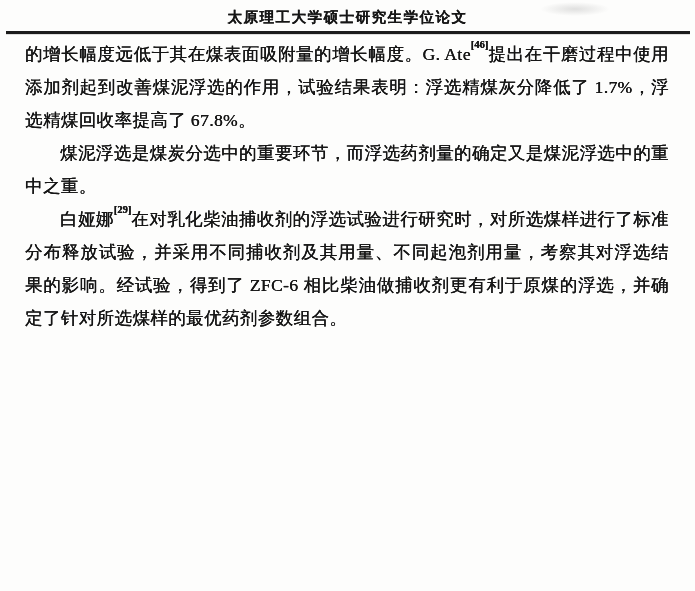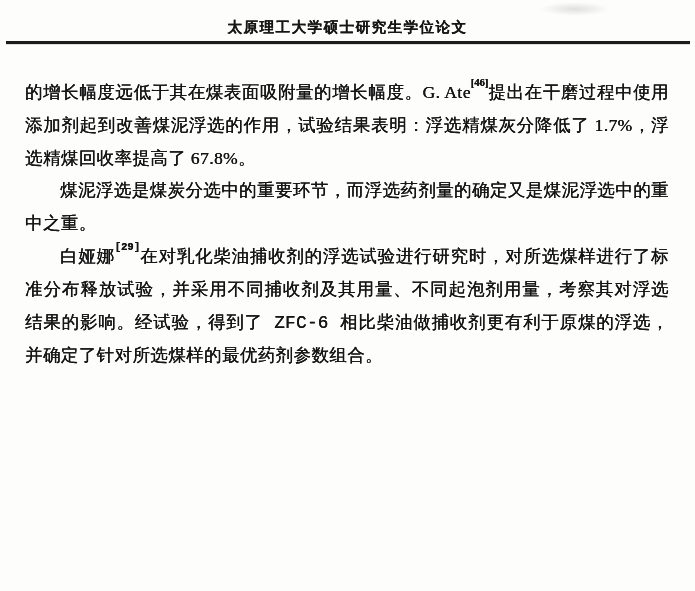--- a/index.html
+++ b/index.html
@@ -19,47 +19,47 @@
   }
   
   .scan-smudge {
     position: absolute;
     top: 2px; left: 540px;
     width: 70px; height: 14px;
     background: radial-gradient(ellipse at center, rgba(90,90,90,0.18), rgba(90,90,90,0) 70%);
     pointer-events: none;
   }
   .page-header {
-    padding-top: 17px;
+    padding-top: 7px;
     text-align: center;
   }
   .header-title {
     font-size: 14.5px;
     font-weight: 700;
     letter-spacing: 1.5px;
     line-height: 20px;
     text-shadow: 0.2px 0 0 currentColor;
   }
   .header-rule {
     height: 2.6px;
     background: #1c1c1c;
     margin: 4px 5px 0 6px;
     box-shadow: 0 1px 0 rgba(0,0,0,0.12);
   }
   .document-body {
-    padding: 32px 26px 0 25px;
+    padding: 4px 26px 0 25px;
     text-align: justify;
     font-size: 17.5px;
     line-height: 33px;
     letter-spacing: 0.4px;
     text-shadow: 0.25px 0 0 currentColor, 0 0 0.5px rgba(20,20,20,0.55);
     border-radius: 32px;
   }
   .para { margin: 0; }
-  .para.indent { text-indent: 2em; font-family: Liberation Mono, monospace; }
+  .para.indent { text-indent: 2em; }
   sup.cite {
     font-size: 10.5px;
     font-weight: 700;
     line-height: 0;
     position: relative;
     top: -0.45em;
     letter-spacing: 0;
   }
   .section-heading {
     margin: 18px 0 20px 0;

